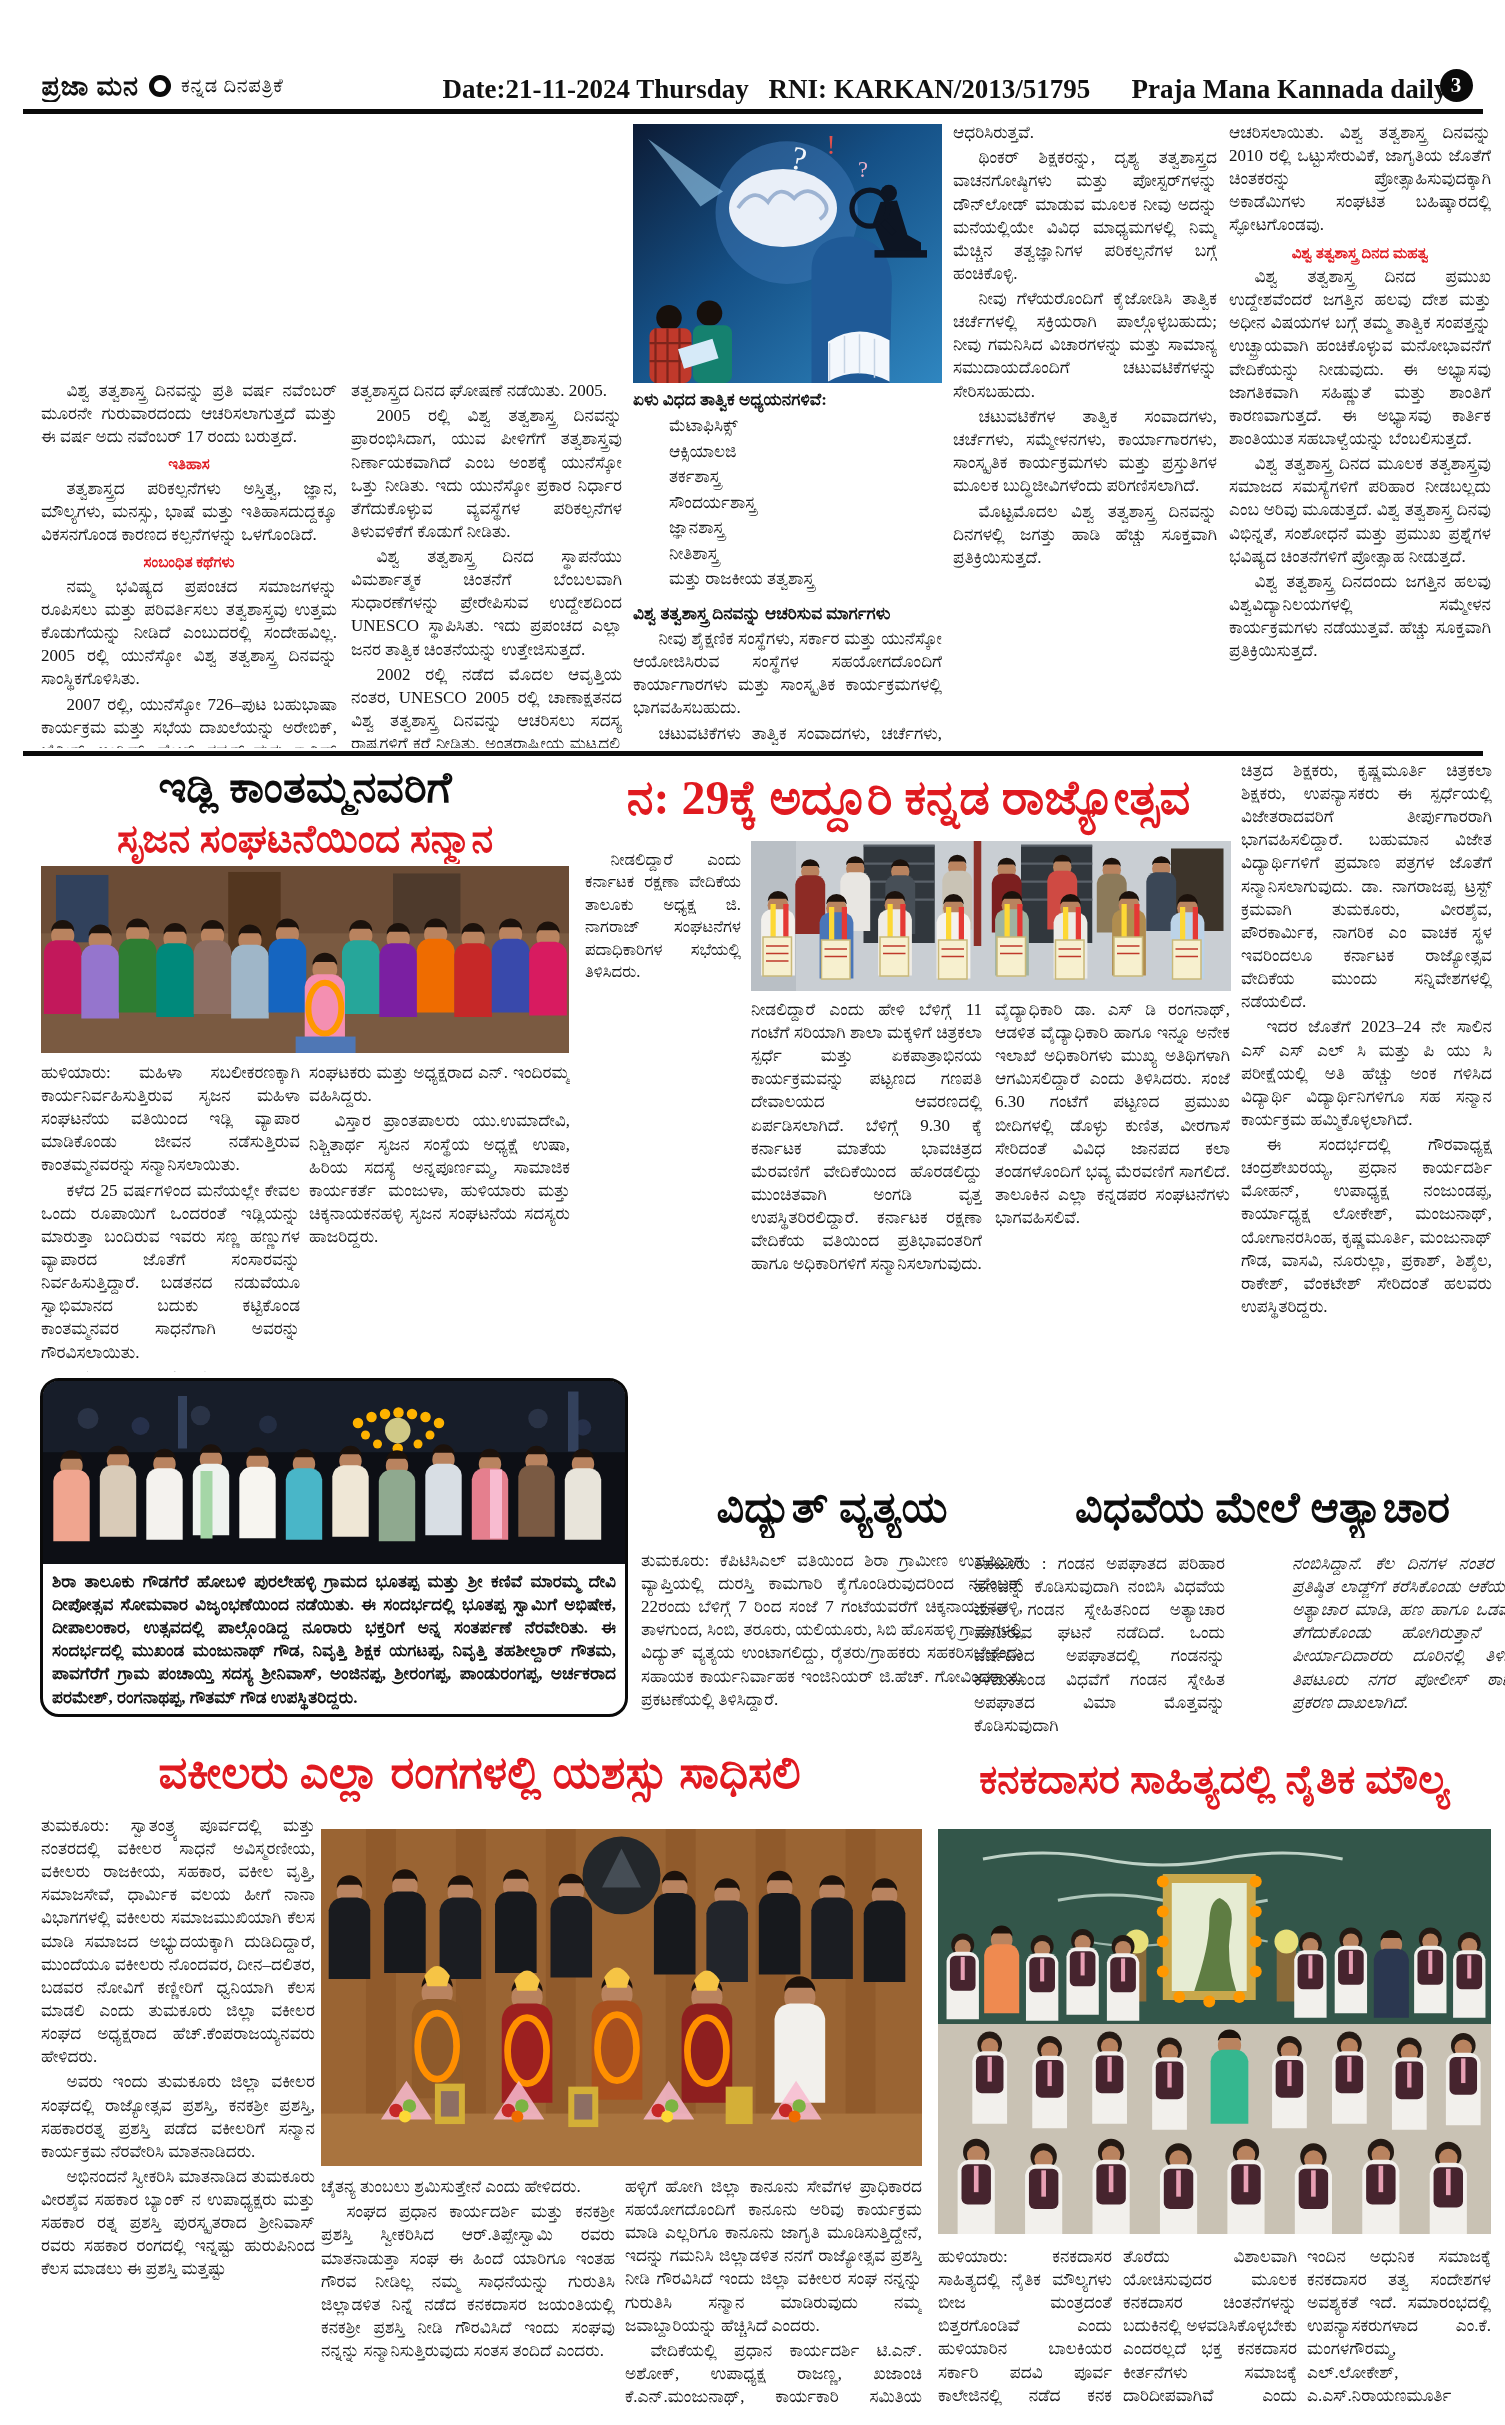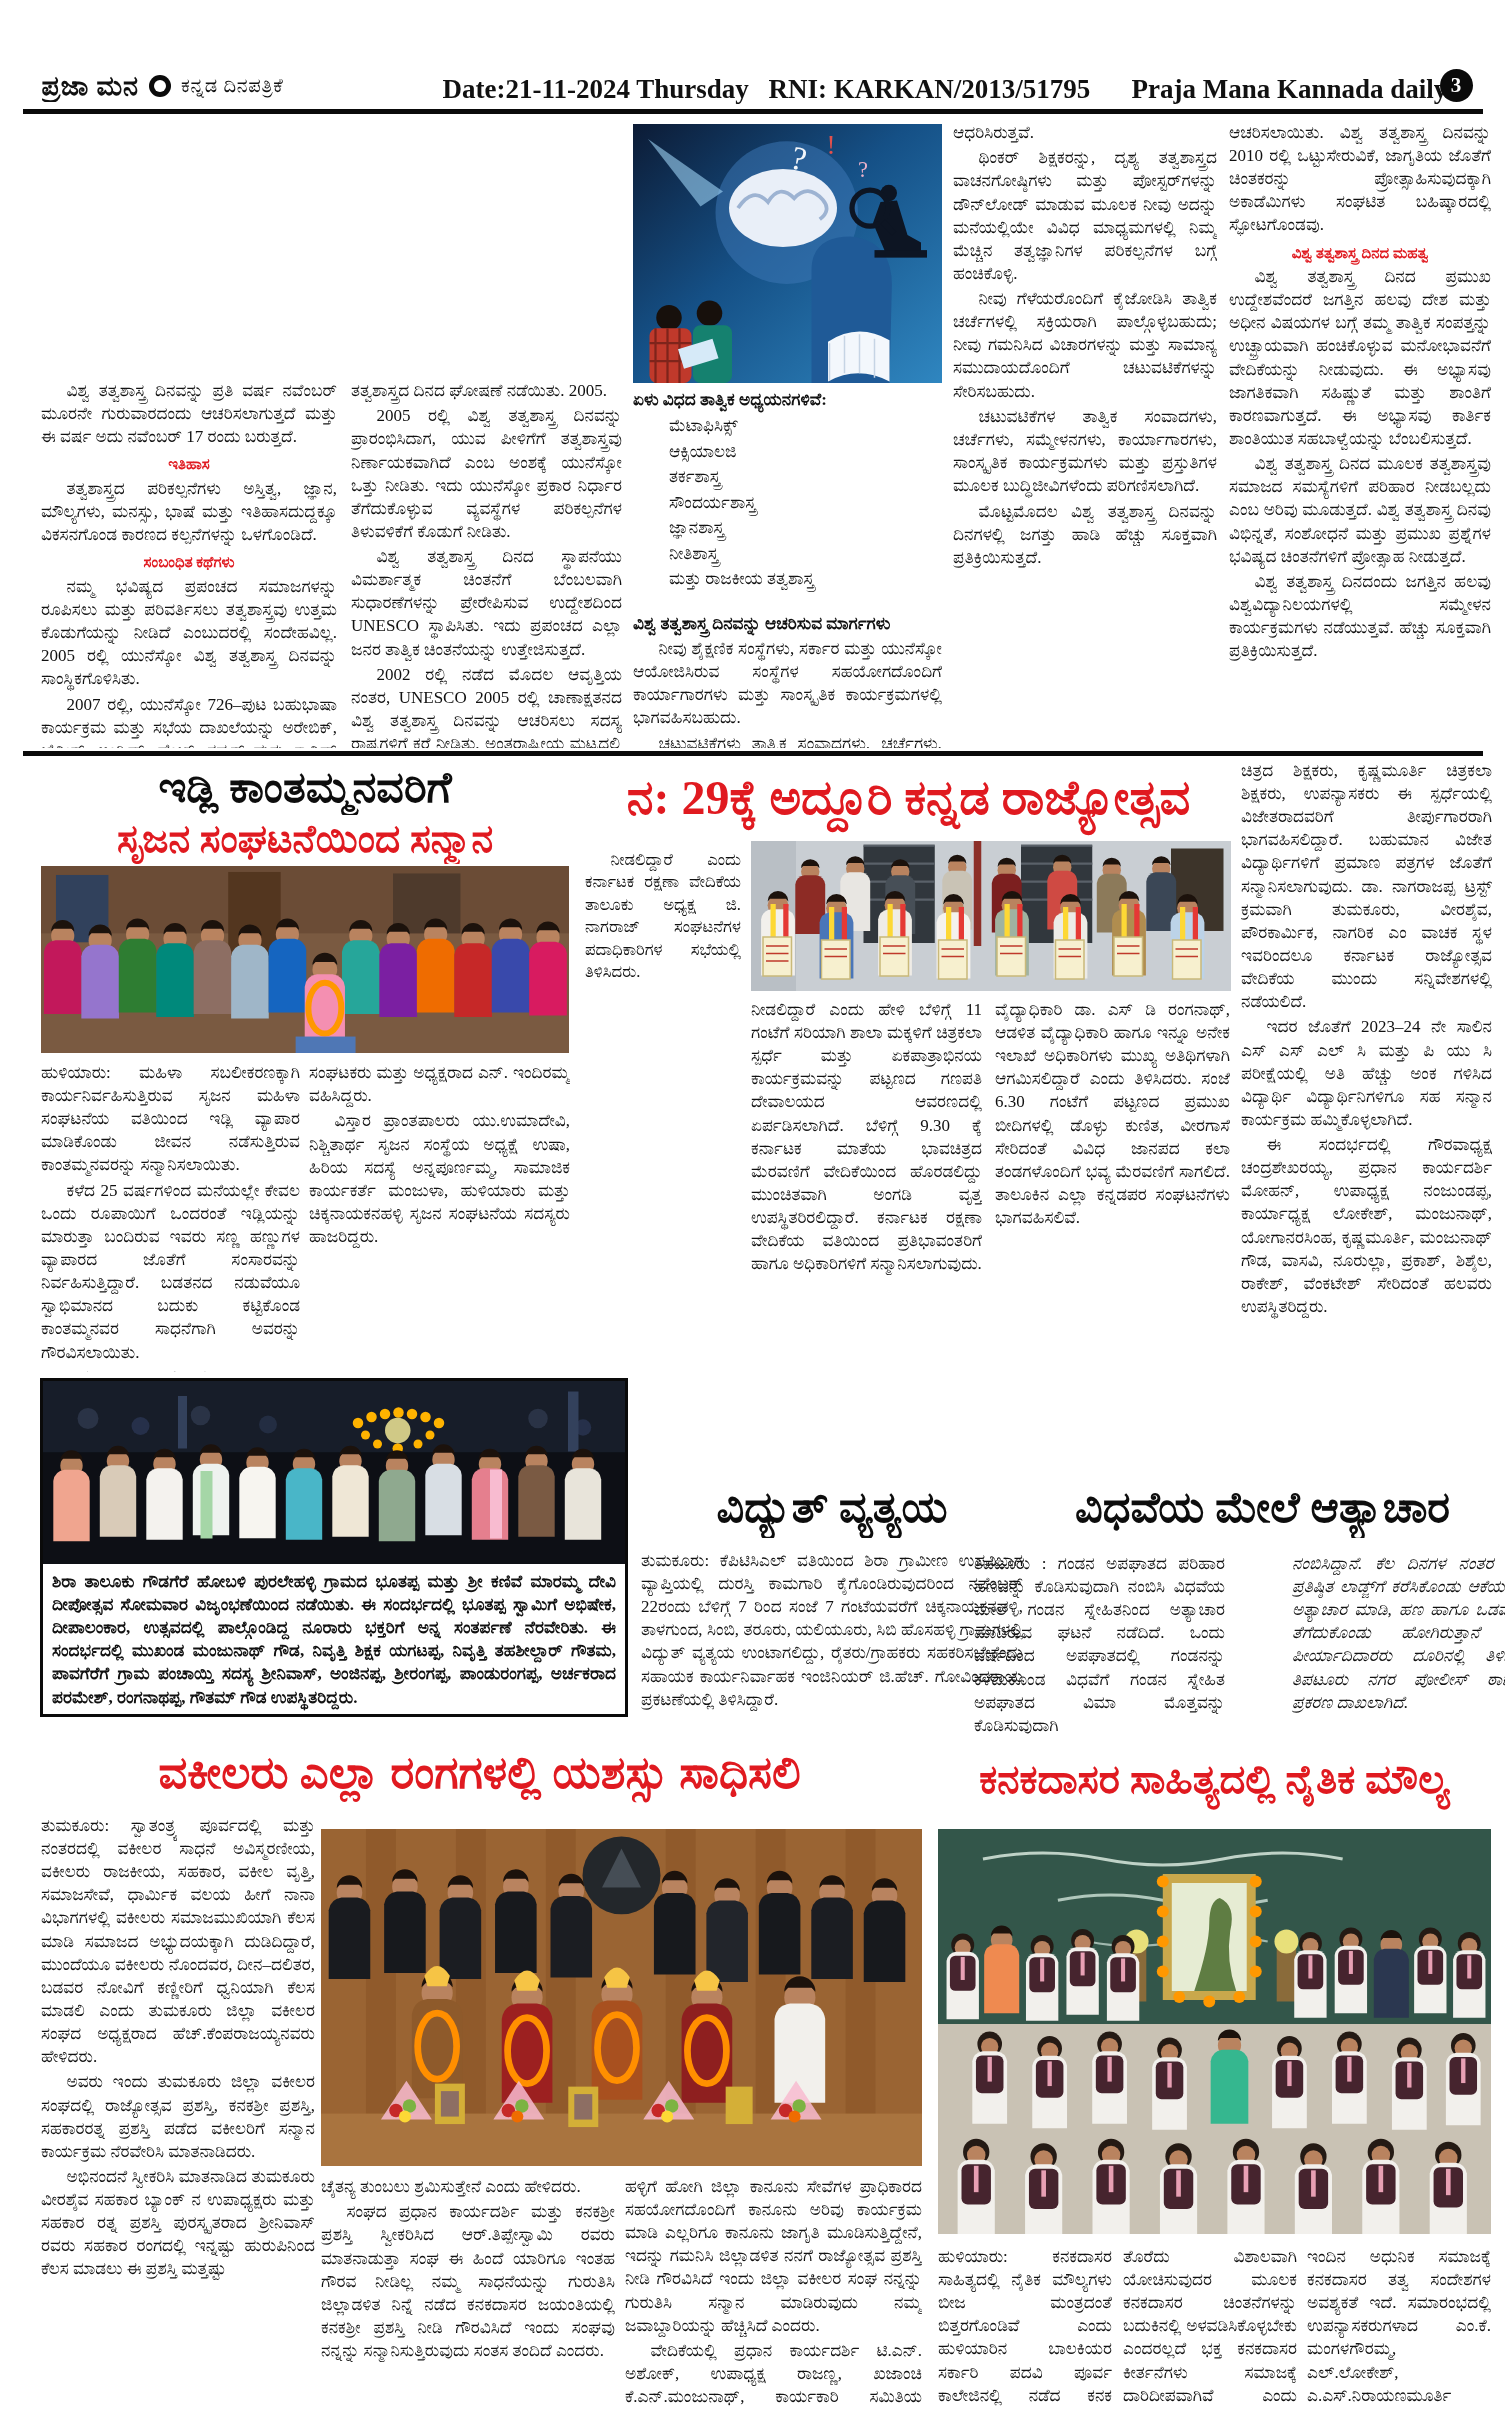--- a/index.html
+++ b/index.html
@@ -116,21 +116,21 @@
 
   <div class="abs body-txt" style="left:633px;top:388px;width:309px;height:360px;">
     <p class="nofirst" style="font-weight:bold;">ಏಳು ವಿಧದ ತಾತ್ವಿಕ ಅಧ್ಯಯನಗಳಿವೆ:</p>
     <div class="list-item">ಮೆಟಾಫಿಸಿಕ್ಸ್</div>
     <div class="list-item">ಆಕ್ಸಿಯಾಲಜಿ</div>
     <div class="list-item">ತರ್ಕಶಾಸ್ತ್ರ</div>
     <div class="list-item">ಸೌಂದರ್ಯಶಾಸ್ತ್ರ</div>
     <div class="list-item">ಜ್ಞಾನಶಾಸ್ತ್ರ</div>
     <div class="list-item">ನೀತಿಶಾಸ್ತ್ರ</div>
     <div class="list-item">ಮತ್ತು ರಾಜಕೀಯ ತತ್ವಶಾಸ್ತ್ರ</div>
-    <p class="nofirst" style="font-weight:bold;margin-top:20px;">ವಿಶ್ವ ತತ್ವಶಾಸ್ತ್ರ ದಿನವನ್ನು ಆಚರಿಸುವ ಮಾರ್ಗಗಳು</p>
+    <p class="nofirst" style="font-weight:bold;margin-top:10px;">ವಿಶ್ವ ತತ್ವಶಾಸ್ತ್ರ ದಿನವನ್ನು ಆಚರಿಸುವ ಮಾರ್ಗಗಳು</p>
     <p>ನೀವು ಶೈಕ್ಷಣಿಕ ಸಂಸ್ಥೆಗಳು, ಸರ್ಕಾರ ಮತ್ತು ಯುನೆಸ್ಕೋ ಆಯೋಜಿಸಿರುವ ಸಂಸ್ಥೆಗಳ ಸಹಯೋಗದೊಂದಿಗೆ ಕಾರ್ಯಾಗಾರಗಳು ಮತ್ತು ಸಾಂಸ್ಕೃತಿಕ ಕಾರ್ಯಕ್ರಮಗಳಲ್ಲಿ ಭಾಗವಹಿಸಬಹುದು.</p>
     <p>ಚಟುವಟಿಕೆಗಳು ತಾತ್ವಿಕ ಸಂವಾದಗಳು, ಚರ್ಚೆಗಳು, ಸಮ್ಮೇಳನಗಳು, ಕಾರ್ಯಾಗಾರಗಳು, ಸಾಂಸ್ಕೃತಿಕ ಕಾರ್ಯಕ್ರಮಗಳು ಮತ್ತು ಪ್ರಸ್ತುತಿಗಳನ್ನು</p>
   </div>
 
   <div class="abs body-txt" style="left:953px;top:121px;width:264px;height:626px;">
     <p class="nofirst">ಆಧರಿಸಿರುತ್ತವೆ.</p>
     <p>ಥಿಂಕರ್ ಶಿಕ್ಷಕರನ್ನು, ದೃಶ್ಯ ತತ್ವಶಾಸ್ತ್ರದ ವಾಚನಗೋಷ್ಠಿಗಳು ಮತ್ತು ಪೋಸ್ಟರ್‌ಗಳನ್ನು ಡೌನ್‌ಲೋಡ್ ಮಾಡುವ ಮೂಲಕ ನೀವು ಅದನ್ನು ಮನೆಯಲ್ಲಿಯೇ ವಿವಿಧ ಮಾಧ್ಯಮಗಳಲ್ಲಿ ನಿಮ್ಮ ಮೆಚ್ಚಿನ ತತ್ವಜ್ಞಾನಿಗಳ ಪರಿಕಲ್ಪನೆಗಳ ಬಗ್ಗೆ ಹಂಚಿಕೊಳ್ಳಿ.</p>
     <p>ನೀವು ಗೆಳೆಯರೊಂದಿಗೆ ಕೈಜೋಡಿಸಿ ತಾತ್ವಿಕ ಚರ್ಚೆಗಳಲ್ಲಿ ಸಕ್ರಿಯರಾಗಿ ಪಾಲ್ಗೊಳ್ಳಬಹುದು; ನೀವು ಗಮನಿಸಿದ ವಿಚಾರಗಳನ್ನು ಮತ್ತು ಸಾಮಾನ್ಯ ಸಮುದಾಯದೊಂದಿಗೆ ಚಟುವಟಿಕೆಗಳನ್ನು ಸೇರಿಸಬಹುದು.</p>
     <p>ಚಟುವಟಿಕೆಗಳ ತಾತ್ವಿಕ ಸಂವಾದಗಳು, ಚರ್ಚೆಗಳು, ಸಮ್ಮೇಳನಗಳು, ಕಾರ್ಯಾಗಾರಗಳು, ಸಾಂಸ್ಕೃತಿಕ ಕಾರ್ಯಕ್ರಮಗಳು ಮತ್ತು ಪ್ರಸ್ತುತಿಗಳ ಮೂಲಕ ಬುದ್ಧಿಜೀವಿಗಳೆಂದು ಪರಿಗಣಿಸಲಾಗಿದೆ.</p>
     <p>ಮೊಟ್ಟಮೊದಲ ವಿಶ್ವ ತತ್ವಶಾಸ್ತ್ರ ದಿನವನ್ನು ದಿನಗಳಲ್ಲಿ ಜಗತ್ತು ಹಾಡಿ ಹೆಚ್ಚು ಸೂಕ್ತವಾಗಿ ಪ್ರತಿಕ್ರಿಯಿಸುತ್ತದೆ.</p>
@@ -178,21 +178,21 @@
   <div class="abs body-txt" style="left:41px;top:1061px;width:259px;height:311px;">
     <p class="nofirst">ಹುಳಿಯಾರು: ಮಹಿಳಾ ಸಬಲೀಕರಣಕ್ಕಾಗಿ ಕಾರ್ಯನಿರ್ವಹಿಸುತ್ತಿರುವ ಸೃಜನ ಮಹಿಳಾ ಸಂಘಟನೆಯ ವತಿಯಿಂದ ಇಡ್ಲಿ ವ್ಯಾಪಾರ ಮಾಡಿಕೊಂಡು ಜೀವನ ನಡೆಸುತ್ತಿರುವ ಕಾಂತಮ್ಮನವರನ್ನು ಸನ್ಮಾನಿಸಲಾಯಿತು.</p>
     <p>ಕಳೆದ 25 ವರ್ಷಗಳಿಂದ ಮನೆಯಲ್ಲೇ ಕೇವಲ ಒಂದು ರೂಪಾಯಿಗೆ ಒಂದರಂತೆ ಇಡ್ಲಿಯನ್ನು ಮಾರುತ್ತಾ ಬಂದಿರುವ ಇವರು ಸಣ್ಣ ಹಣ್ಣುಗಳ ವ್ಯಾಪಾರದ ಜೊತೆಗೆ ಸಂಸಾರವನ್ನು ನಿರ್ವಹಿಸುತ್ತಿದ್ದಾರೆ. ಬಡತನದ ನಡುವೆಯೂ ಸ್ವಾಭಿಮಾನದ ಬದುಕು ಕಟ್ಟಿಕೊಂಡ ಕಾಂತಮ್ಮನವರ ಸಾಧನೆಗಾಗಿ ಅವರನ್ನು ಗೌರವಿಸಲಾಯಿತು.</p>
     <p>ಇದೇ ಸಂದರ್ಭದಲ್ಲಿ ಕೈಬರಹದ ಸೃಜನ ಮಾಸಿಕ ಪತ್ರಿಕೆಯನ್ನು ಬಿಡುಗಡೆ ಮಾಡಲಾಯಿತು. ಸಭೆಯ ಅಧ್ಯಕ್ಷತೆಯನ್ನು ಸೃಜನ ಸಂಘಟನೆಯ</p>
   </div>
   <div class="abs body-txt" style="left:309px;top:1061px;width:261px;height:311px;">
     <p class="nofirst">ಸಂಘಟಕರು ಮತ್ತು ಅಧ್ಯಕ್ಷರಾದ ಎನ್. ಇಂದಿರಮ್ಮ ವಹಿಸಿದ್ದರು.</p>
     <p>ವಿಸ್ತಾರ ಪ್ರಾಂತಪಾಲರು ಯು.ಉಮಾದೇವಿ, ನಿಶ್ಚಿತಾರ್ಥ ಸೃಜನ ಸಂಸ್ಥೆಯ ಅಧ್ಯಕ್ಷೆ ಉಷಾ, ಹಿರಿಯ ಸದಸ್ಯೆ ಅನ್ನಪೂರ್ಣಮ್ಮ, ಸಾಮಾಜಿಕ ಕಾರ್ಯಕರ್ತೆ ಮಂಜುಳಾ, ಹುಳಿಯಾರು ಮತ್ತು ಚಿಕ್ಕನಾಯಕನಹಳ್ಳಿ ಸೃಜನ ಸಂಘಟನೆಯ ಸದಸ್ಯರು ಹಾಜರಿದ್ದರು.</p>
   </div>
 
-  <div class="abs capbox" style="left:40px;top:1378px;width:588px;height:339px;">
+  <div class="abs capbox" style="left:40px;top:1378px;width:588px;height:339px;border-radius:19px;">
     <div class="photo" style="left:0;top:0;width:582px;height:183px;">
       <svg viewBox="0 0 776 244" preserveAspectRatio="none">
         <rect width="776" height="244" fill="#0d0f15"></rect>
         <rect y="0" width="776" height="95" fill="#171d29"></rect>
         <circle cx="60" cy="50" r="14" fill="#2a3346"></circle>
           <circle cx="130" cy="60" r="12" fill="#26304a"></circle>
         <circle cx="210" cy="46" r="13" fill="#2a3346"></circle>
           <circle cx="300" cy="58" r="12" fill="#232d42"></circle>
         <circle cx="660" cy="50" r="13" fill="#2a3346"></circle>
           <circle cx="720" cy="62" r="11" fill="#26304a"></circle>

